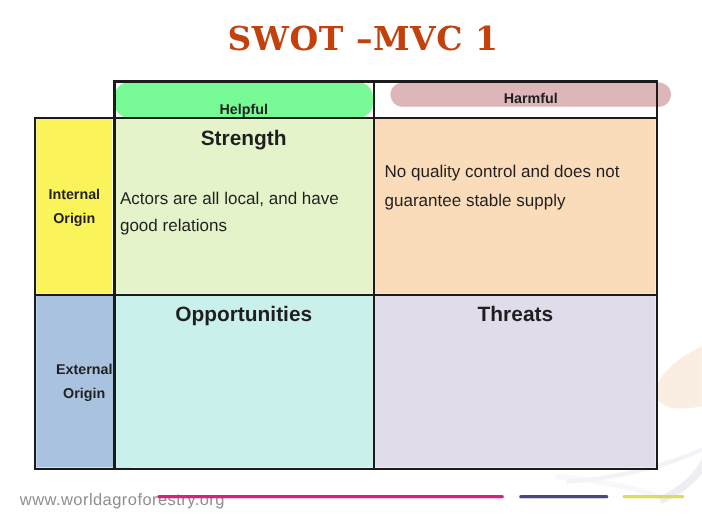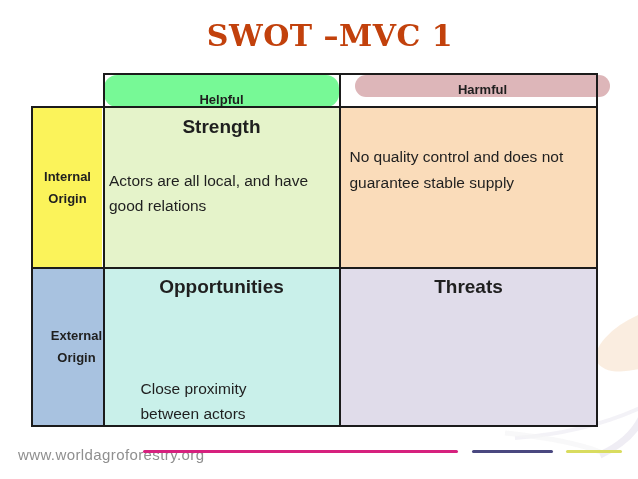--- a/index.html
+++ b/index.html
@@ -119,21 +119,20 @@
 
 <div class="cell quadrant" id="q-strength" style="background-color: rgb(229, 243, 202);">
   <div class="q-heading">Strength</div>
   <div class="q-body">Actors are all local, and have good relations</div>
 </div>
 <div class="cell quadrant" id="q-weakness" style="background-color: rgb(250, 220, 186);">
   <div class="q-body">No quality control and does not guarantee stable supply</div>
 </div>
 <div class="cell quadrant" id="q-opportunities" style="background-color: rgb(201, 240, 234); gap: 44px;">
   <div class="q-heading">Opportunities</div>
-  <div class="q-body">Close proximity between actors</div>
 </div>
 <div class="cell quadrant" id="q-threats" style="background-color: rgb(224, 220, 234);">
   <div class="q-heading">Threats</div>
 </div>
 
 <svg class="gridlines" width="638" height="479" viewBox="0 0 638 479">
   <g stroke="#1b1b1b" stroke-width="2" shape-rendering="crispEdges">
     <line x1="103" y1="74" x2="598" y2="74"></line>
     <line x1="31" y1="107" x2="598" y2="107"></line>
     <line x1="31" y1="268" x2="598" y2="268"></line>

